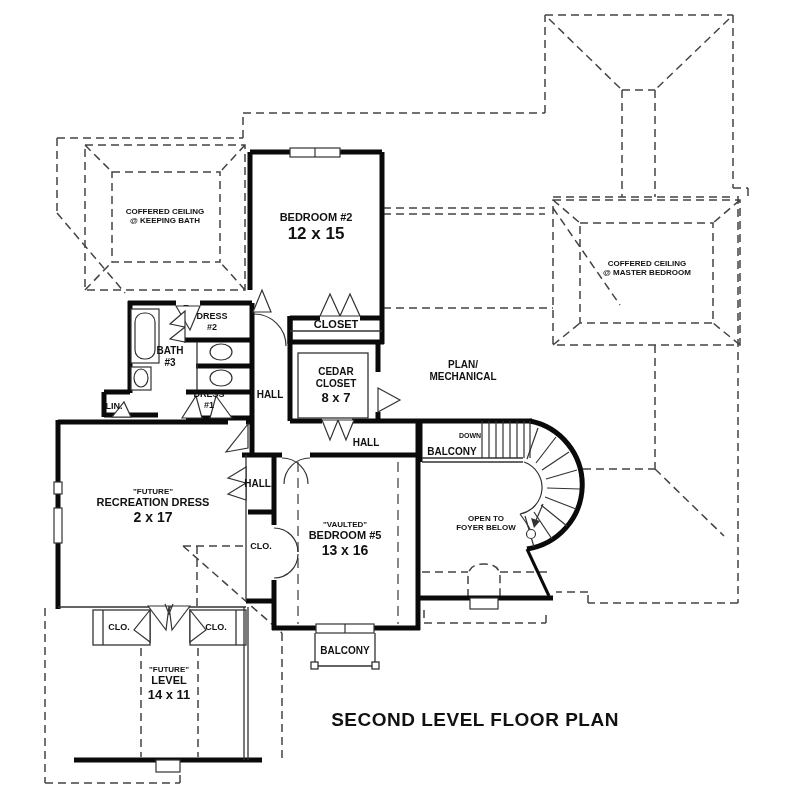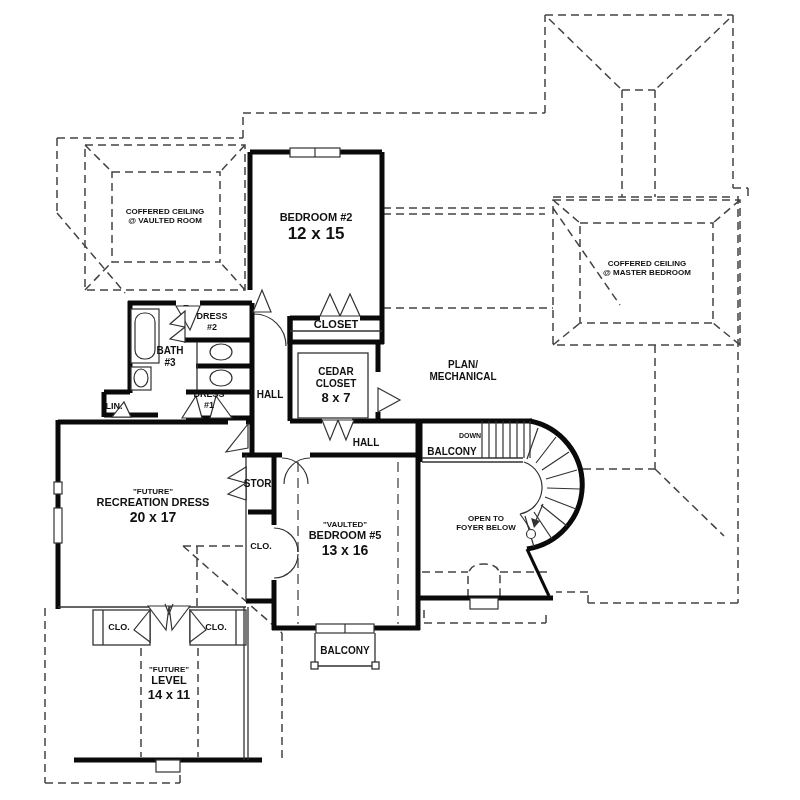--- a/index.html
+++ b/index.html
@@ -120,21 +120,21 @@
       <rect x="131" y="367" width="20" height="23"></rect>
       <ellipse cx="141" cy="378" rx="7" ry="9"></ellipse>
     </g>
     <ellipse cx="221" cy="352" rx="11" ry="8"></ellipse>
     <ellipse cx="221" cy="378" rx="11" ry="8"></ellipse>
   </g>
 </svg>
 
   <div class="lbl" style="left:165px;top:216px">
     <span class="s8">COFFERED CEILING</span>
-    <span class="s8">@ VAULTED ROOM</span>
+    <span class="s8">@ KEEPING BATH</span>
   </div>
   <div class="lbl" style="left:316px;top:228px">
     <span class="s11">BEDROOM #2</span>
     <span class="s15">12 x 15</span>
   </div>
   <div class="lbl" style="left:647px;top:268px">
     <span class="s8">COFFERED CEILING</span>
     <span class="s8">@ MASTER BEDROOM</span>
   </div>
   <div class="lbl" style="left:336px;top:324px">
@@ -176,24 +176,24 @@
   <div class="lbl" style="left:452px;top:452px">
     <span class="s10">BALCONY</span>
   </div>
   <div class="lbl" style="left:486px;top:523px">
     <span class="s8">OPEN TO</span>
     <span class="s8">FOYER BELOW</span>
   </div>
   <div class="lbl" style="left:153px;top:506px">
     <span class="s8">"FUTURE"</span>
     <span class="s11">RECREATION DRESS</span>
-    <span class="s14">20 x 17</span>
+    <span class="s14">2 x 17</span>
   </div>
   <div class="lbl" style="left:259px;top:484px">
-    <span class="s10">STOR.</span>
+    <span class="s10">HALL.</span>
   </div>
   <div class="lbl" style="left:261px;top:546px">
     <span class="s9">CLO.</span>
   </div>
   <div class="lbl" style="left:345px;top:539px">
     <span class="s8">"VAULTED"</span>
     <span class="s11">BEDROOM #5</span>
     <span class="s14">13 x 16</span>
   </div>
   <div class="lbl" style="left:119px;top:627px">
@@ -204,13 +204,16 @@
   </div>
   <div class="lbl" style="left:169px;top:684px">
     <span class="s8">"FUTURE"</span>
     <span class="s11">LEVEL</span>
     <span class="s13">14 x 11</span>
   </div>
   <div class="lbl" style="left:345px;top:651px">
     <span class="s10">BALCONY</span>
   </div>
 
+  <div class="lbl title" style="left:475px;top:720px">
+    <span>SECOND LEVEL FLOOR PLAN</span>
+  </div>
 </div>
 
 </body></html>

